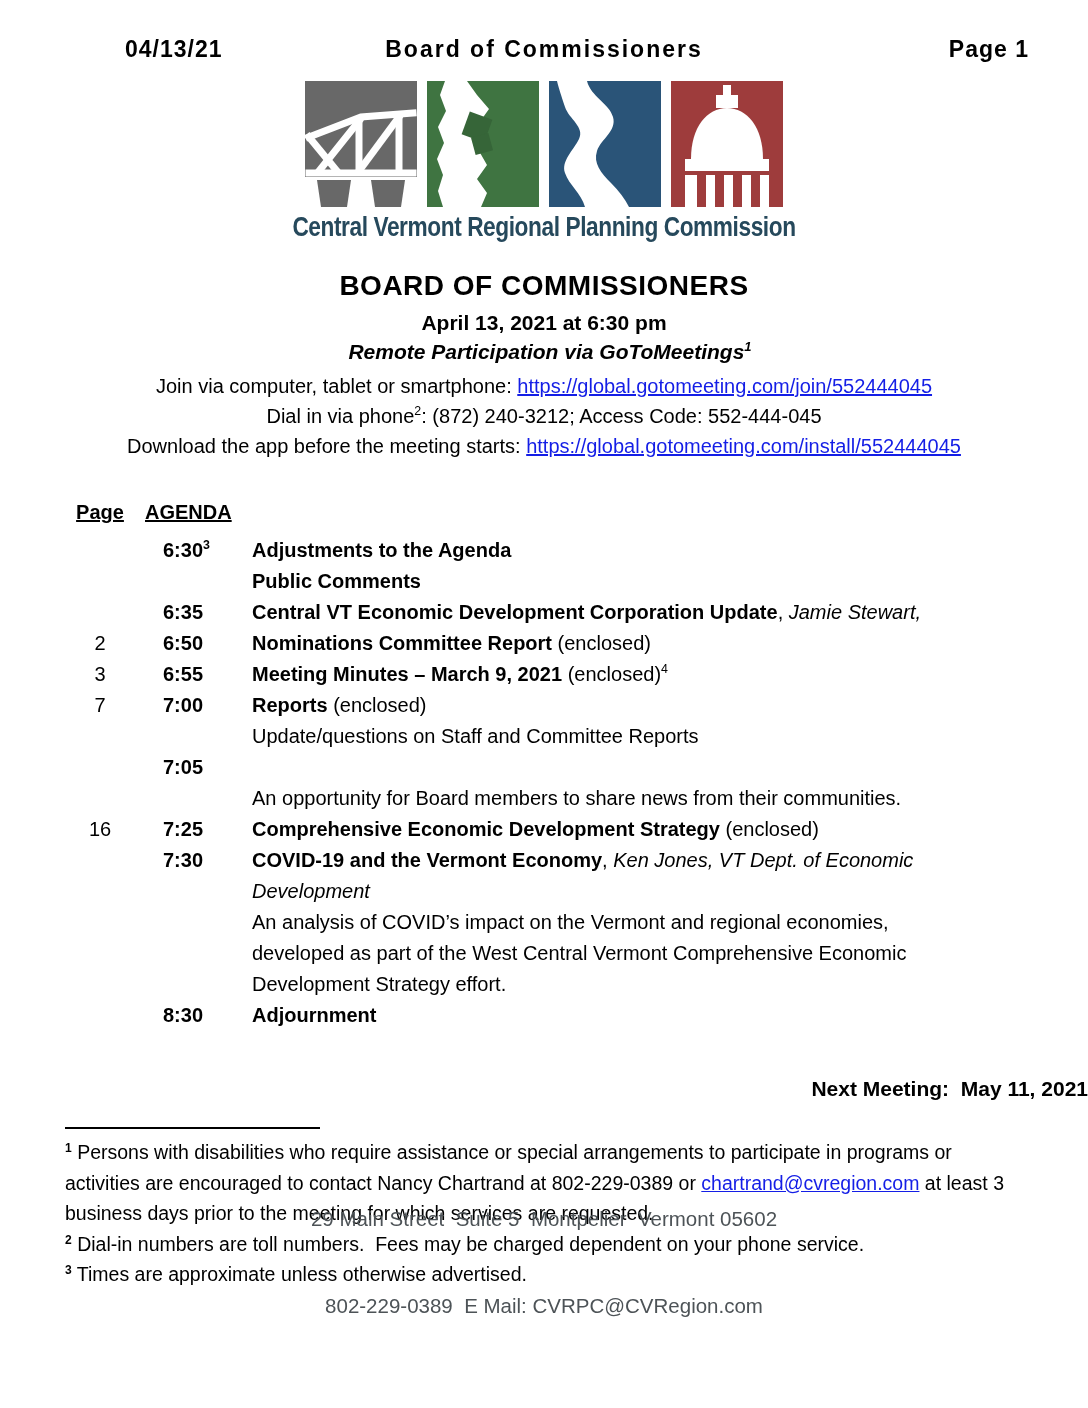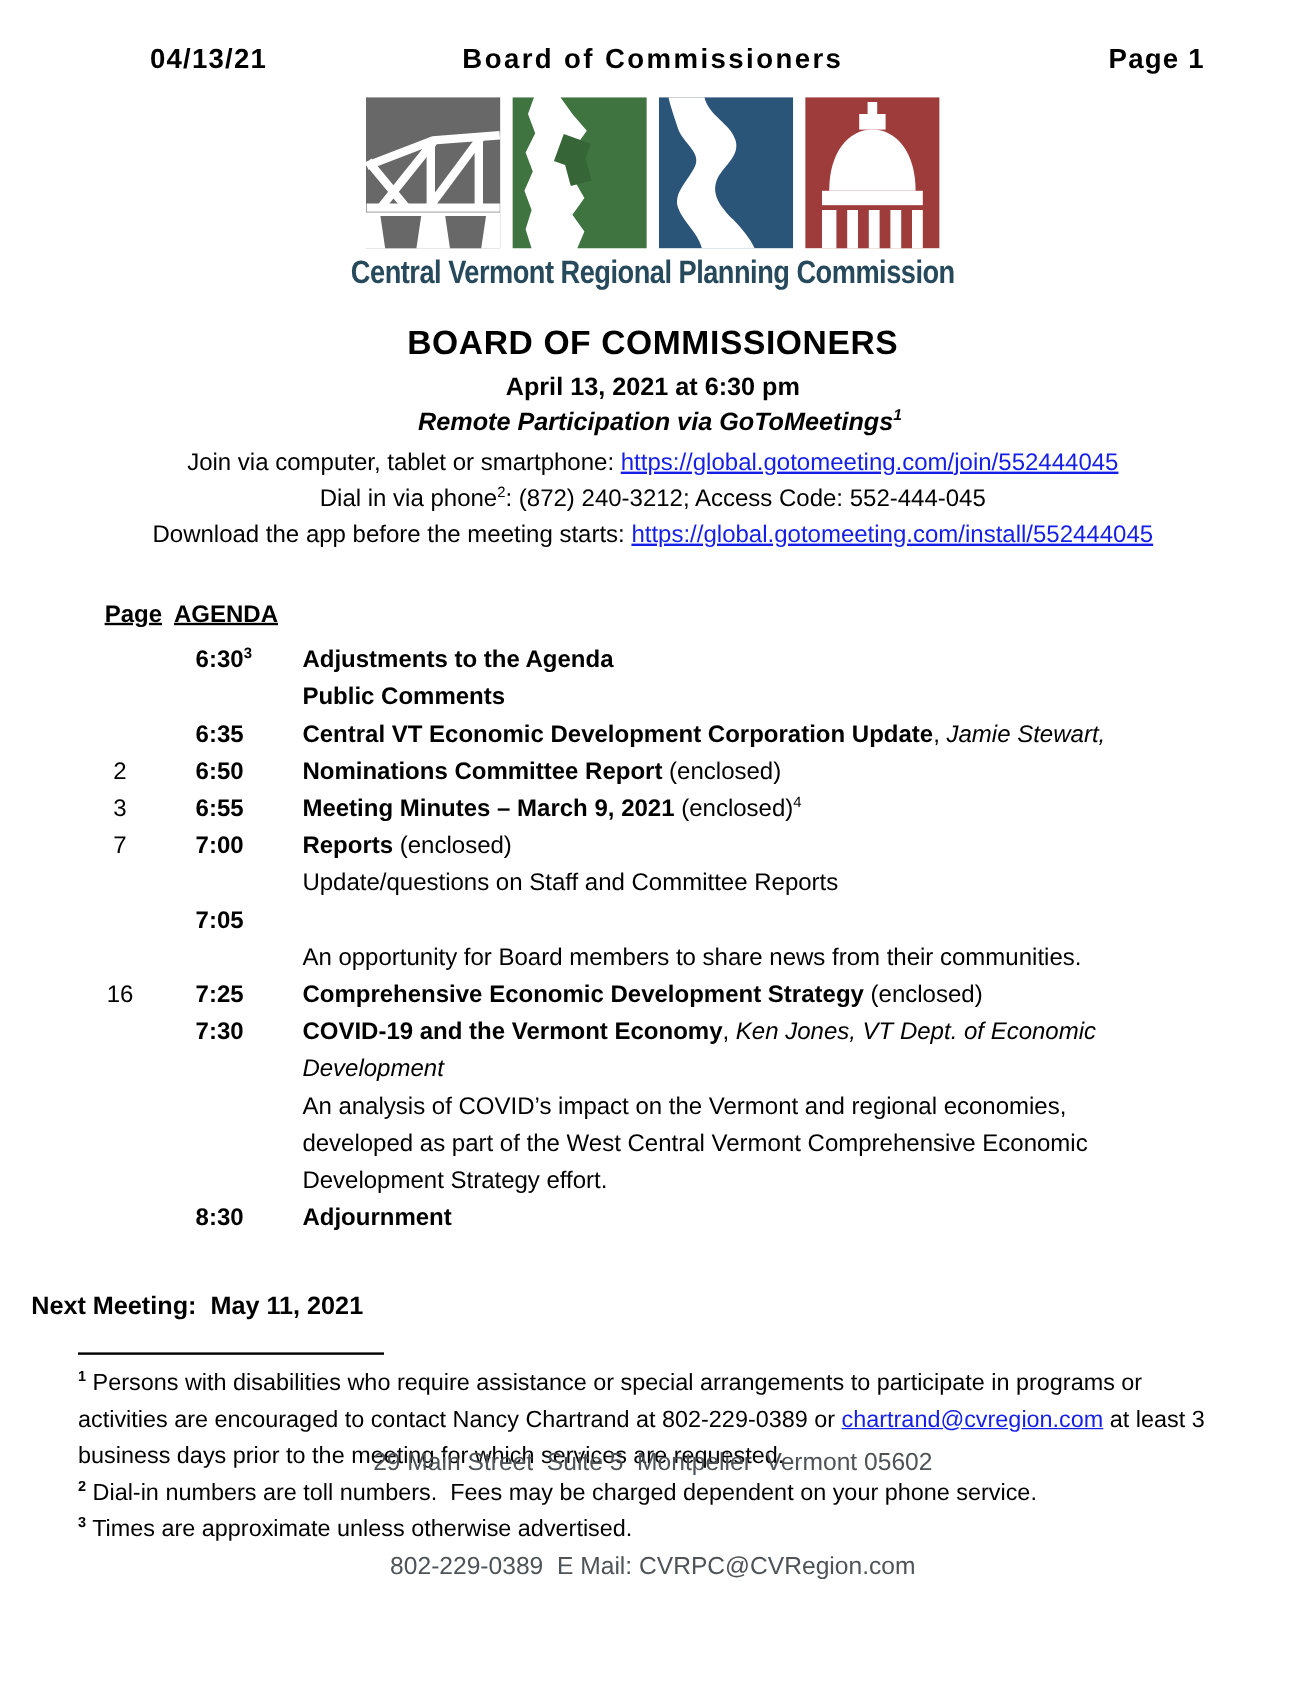--- a/index.html
+++ b/index.html
@@ -8,50 +8,50 @@
     background:#fff;color:#000;overflow:hidden;
     font-family:"Liberation Sans",sans-serif;
   }
   
   .doc-header{
     display:grid;grid-template-columns:1fr auto 1fr;align-items:baseline;
     padding-top:36px;font-weight:bold;font-size:23px;
   }
   .doc-header .hdr-date{justify-self:start;padding-left:125px;letter-spacing:1px;}
   .doc-header .hdr-title{letter-spacing:2px;}
-  .doc-header .hdr-page{justify-self:end;padding-right:84px;letter-spacing:1px;}
+  .doc-header .hdr-page{justify-self:end;padding-right:59px;letter-spacing:1px;}
   
   .logo{margin-top:18px;text-align:center;}
   .tiles{display:flex;justify-content:center;gap:10px;}
   .tile{width:112px;height:126px;display:block;}
   .wordmark{
     margin-top:5px;font-weight:bold;font-size:27px;color:var(--c-wordmark);
     transform:scaleX(.84);transform-origin:center;letter-spacing:-0.5px;white-space:nowrap;
   }
   
   .main-title{margin-top:27px;text-align:center;font-size:28px;font-weight:bold;letter-spacing:.5px;}
   .date-line{margin-top:9px;text-align:center;font-size:21px;font-weight:bold;}
   .remote-line{margin-top:5px;text-align:center;font-size:21px;font-weight:bold;font-style:italic;padding-left:12px;}
   .intro-lines{margin-top:7px;text-align:center;font-size:20px;}
   .intro-line{line-height:30px;}
   a.link{color:var(--c-link);text-decoration:underline;cursor:pointer;}
   
   .agenda{margin:40px 0 0 65px;font-size:20px;}
   .agenda-head{font-weight:bold;margin-bottom:11px;}
-  .agenda-head .ph{display:inline-block;width:70px;text-align:right;text-decoration:underline;}
+  .agenda-head .ph{display:inline-block;width:70px;text-align:center;text-decoration:underline;}
   .agenda-head .ah{margin-left:10px;text-decoration:underline;}
   .agenda-row{display:grid;grid-template-columns:70px 28px 89px auto;line-height:31px;}
   .cell-page{text-align:center;font-size:20px;}
   .cell-time{font-weight:bold;}
   .cell-desc{white-space:nowrap;}
   .b{font-weight:bold;}
   .i{font-style:italic;}
   sup{font-size:.62em;vertical-align:super;line-height:0;}
   
-  .next-meeting{margin-top:46px;text-align:left;font-weight:bold;font-size:21px;white-space:pre-wrap;padding-left:26px;}
+  .next-meeting{margin-top:46px;text-align:right;font-weight:bold;font-size:21px;white-space:pre-wrap;padding-left:26px;}
   .fn-sep{width:255px;border:none;border-top:2.5px solid #000;margin:26px 0 8px 65px;}
   .footnotes{margin-left:65px;width:945px;font-size:19.5px;line-height:30.5px;}
   .footnote{margin:0;white-space:pre-wrap;}
   
   .doc-footer{
     position:absolute;left:0;right:0;bottom:30px;text-align:center;
     color:var(--c-footer);font-size:20.5px;line-height:29px;white-space:pre-wrap;
   }
 </style>
 </head>

